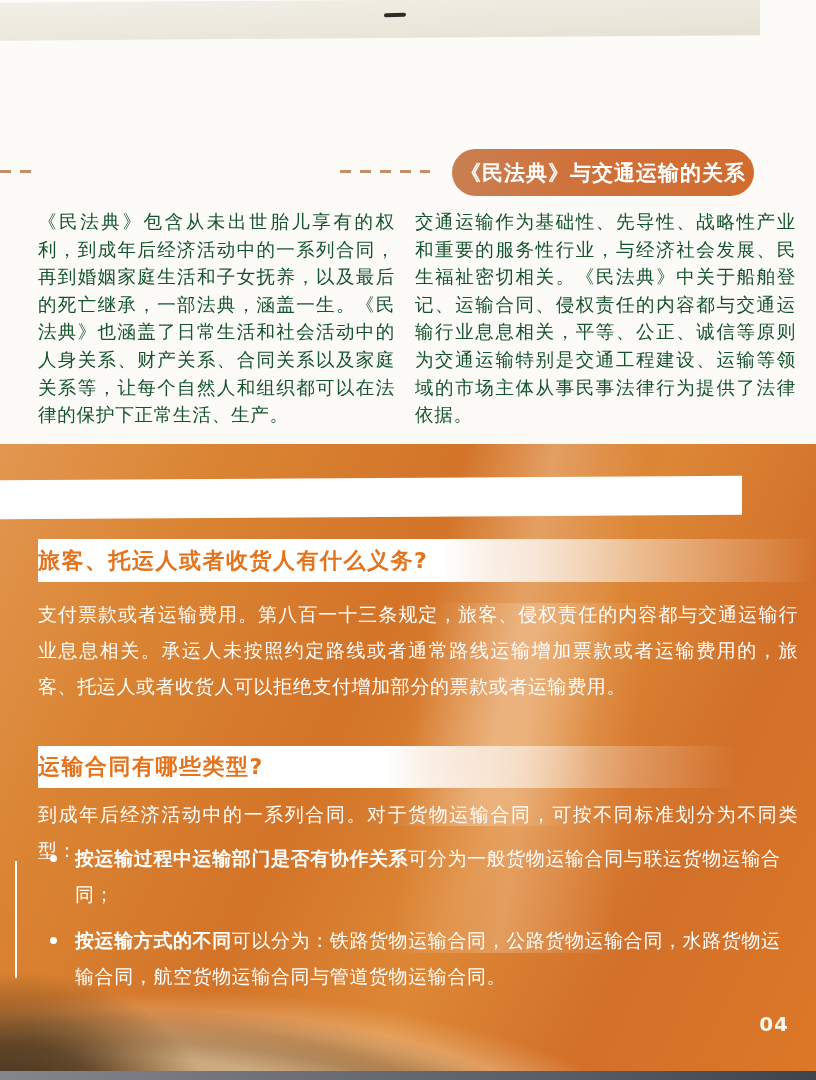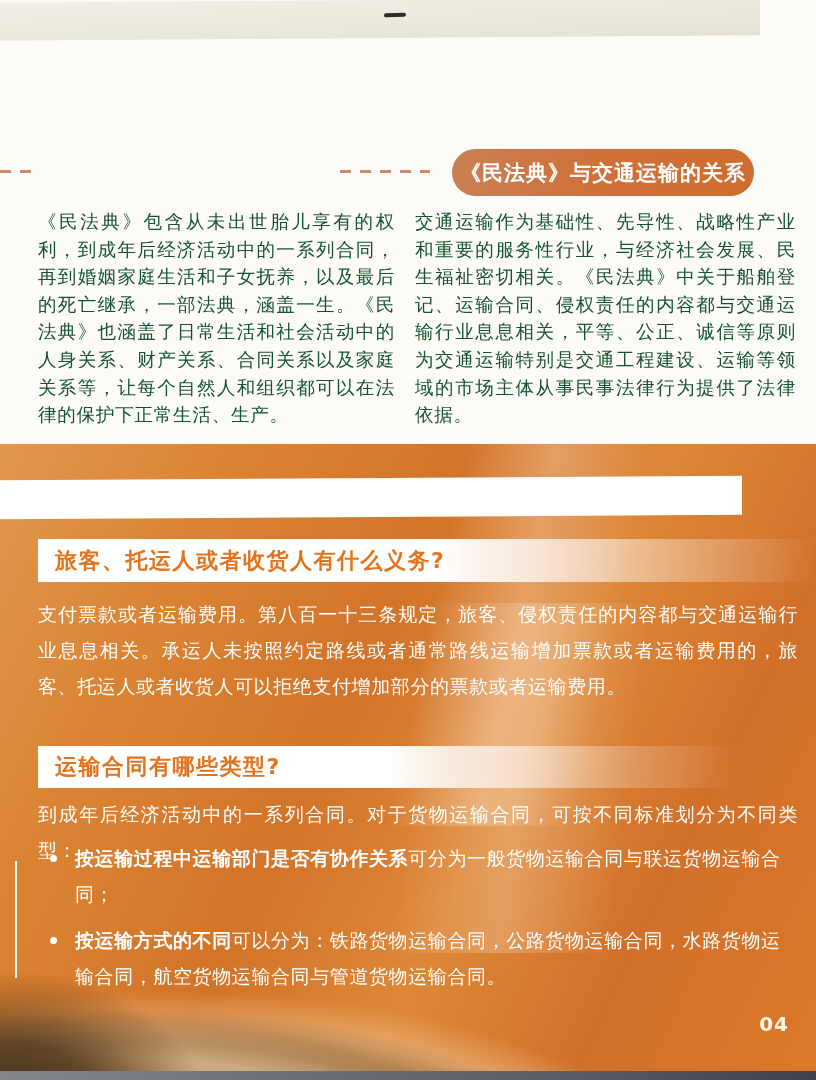--- a/index.html
+++ b/index.html
@@ -79,21 +79,21 @@
   }
   .strip-1 {
     top:95px; width:778px;
     background:linear-gradient(90deg,#ffffff 0%,#ffffff 52%,rgba(255,255,255,0.35) 82%,rgba(255,255,255,0) 100%);
   }
   .strip-2 {
     top:302px; width:700px; height:42px;
     background:linear-gradient(90deg,#ffffff 0%,#ffffff 50%,rgba(255,255,255,0.30) 80%,rgba(255,255,255,0) 100%);
   }
   .q-heading {
-    padding-left:17px; color:#e3731c; font-size:22px; font-weight:bold; letter-spacing:1.5px;
+    padding-left:0; color:#e3731c; font-size:22px; font-weight:bold; letter-spacing:1.5px;
     white-space:nowrap;
   }
   .panel-text {
     position:absolute; left:38px; width:760px; color:#ffffff;
     font-size:19px; line-height:36px; letter-spacing:0.6px; font-weight:500;
     text-align:justify;
   }
   .para-1 { top:152px; }
   .intro-2 { top:352px; }
 

